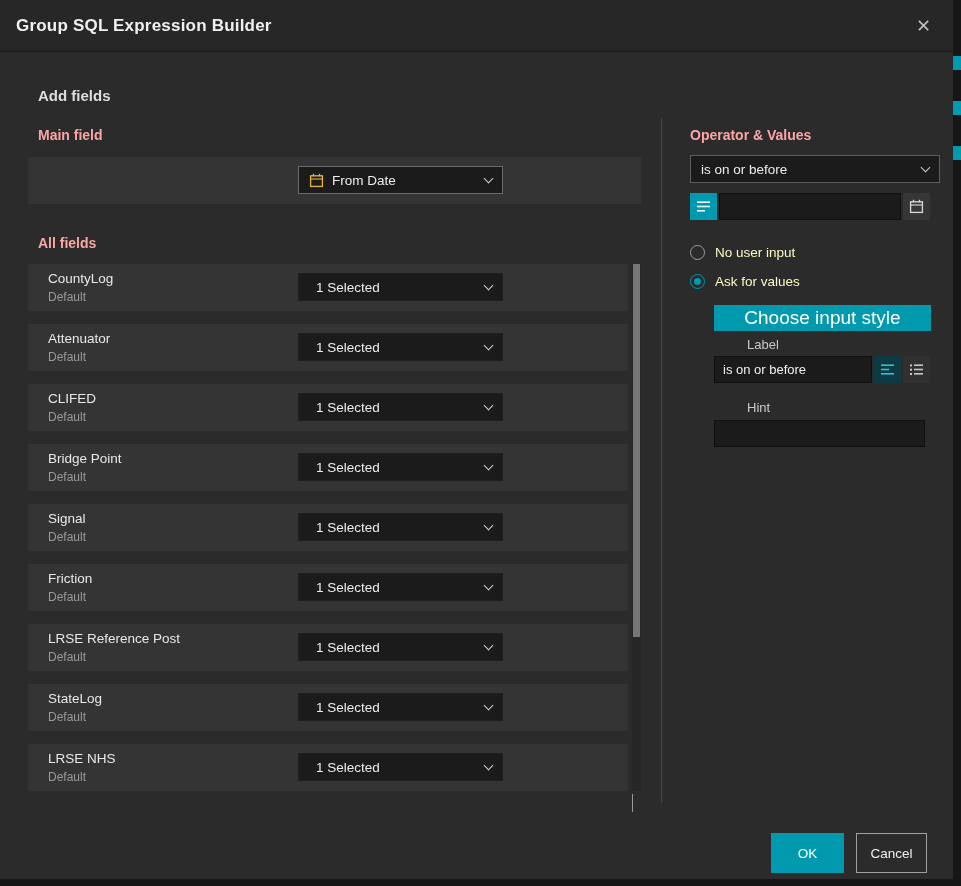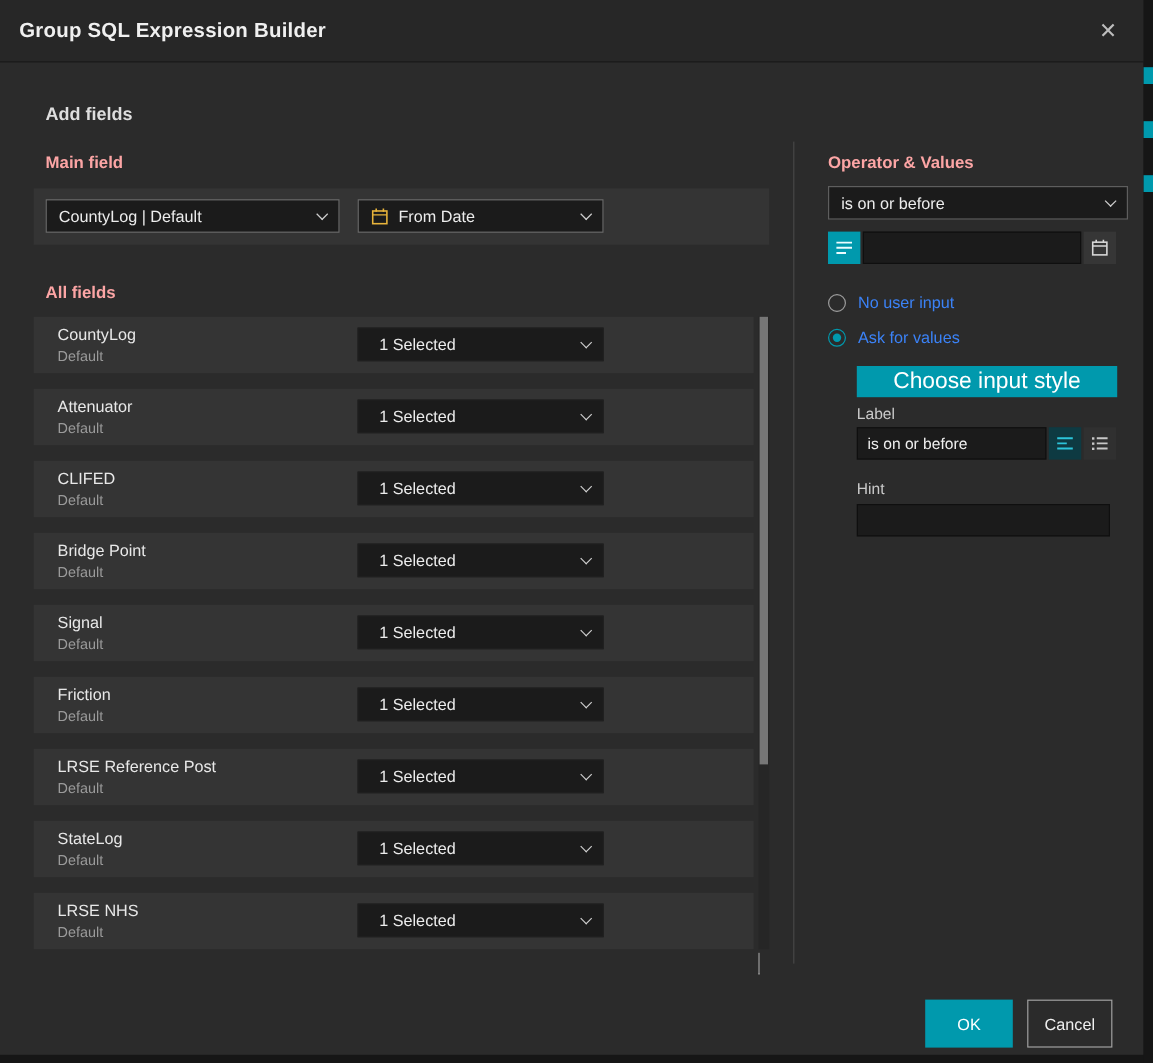--- a/index.html
+++ b/index.html
@@ -55,30 +55,30 @@
   .value-row { position:absolute; left:690px; top:193px; width:240px; height:27px; display:flex; gap:2px; }
   .btn-teal { width:27px; height:27px; background:var(--accent); display:flex; align-items:center;
               justify-content:center; cursor:pointer; flex-shrink:0; }
   .btn-cal  { width:27px; height:27px; background:#363636; display:flex; align-items:center;
               justify-content:center; cursor:pointer; flex-shrink:0; }
   input.text { background:#1b1b1b; border:1px solid #0f0f0f; color:#f0f0f0; font-family:inherit;
                font-size:13px; padding:0 8px; height:27px; outline:none; }
   .value-input { flex:1; min-width:0; }
 
   .radio-row { position:absolute; left:690px; display:flex; align-items:flex-end; gap:10px;
-               color:#3b82f6; font-size:13.5px; cursor:pointer; }
+               color:#fef9c3; font-size:13.5px; cursor:pointer; }
   .radio { width:15px; height:15px; border:1px solid #9c9c9c; border-radius:50%; flex-shrink:0; position:relative; }
   .radio.sel { border-color:var(--accent); }
   .radio.sel::after { content:""; position:absolute; left:3px; top:3px; width:7px; height:7px;
                       border-radius:50%; background:var(--accent); }
 
   .btn-choose { position:absolute; left:714px; top:305px; width:217px; height:26px; background:var(--accent);
                 color:#ffffff; font-size:19px; display:flex; align-items:center; justify-content:center; cursor:pointer; }
 
-  .caption { position:absolute; font-size:13px; color:#c9c9c9; }
+  .caption { position:absolute; font-size:13px; color:#c9c9c9;margin-left:33px; }
   .label-row { position:absolute; left:714px; top:356px; height:27px; display:flex; gap:2px; }
   .label-input { width:158px; }
   .btn-align { width:27px; height:27px; display:flex; align-items:center; justify-content:center; cursor:pointer; }
   .btn-align.active { background:#0e3a42; }
   .btn-align.idle   { background:#303030; }
   .hint-input { position:absolute; left:714px; top:420px; width:211px; }
 
   
   .btn { height:40px; font-size:13.5px; display:flex; align-items:center; justify-content:center; cursor:pointer; }
   .btn-ok { position:absolute; left:771px; top:833px; width:73px; background:var(--accent); color:#ffffff; }
@@ -97,24 +97,20 @@
   <div class="titlebar">
     <span class="title">Group SQL Expression Builder</span>
     <span class="close">✕</span>
   </div>
 
   <div class="section-heading" style="left:38px; top:87px;">Add fields</div>
 
   <div class="section-label" style="left:38px; top:127px;">Main field</div>
 
   <div class="panel-main">
-    <div class="select layer-select">
-      <span>CountyLog | Default</span>
-      <span class="chev"></span>
-    </div>
     <div class="select date-select">
       <svg width="15" height="15" viewBox="0 0 16 16">
         <rect x="1.7" y="3" width="12.6" height="11.3" fill="none" stroke="#e8b43b" stroke-width="1.4"></rect>
         <line x1="1.7" y1="6.4" x2="14.3" y2="6.4" stroke="#e8b43b" stroke-width="1.2"></line>
         <line x1="4.8" y1="0.8" x2="4.8" y2="3.6" stroke="#e8b43b" stroke-width="1.4"></line>
         <line x1="11.2" y1="0.8" x2="11.2" y2="3.6" stroke="#e8b43b" stroke-width="1.4"></line>
       </svg>
       <span>From Date</span>
       <span class="chev"></span>
     </div>

